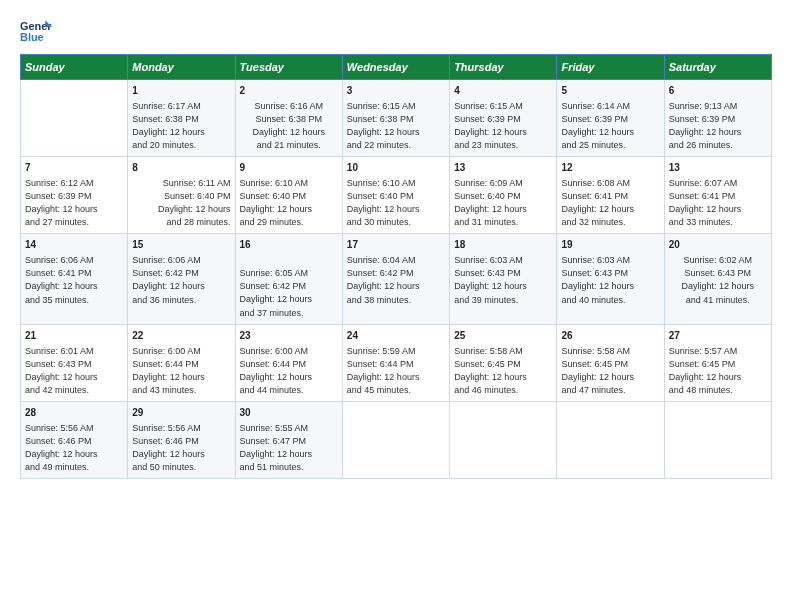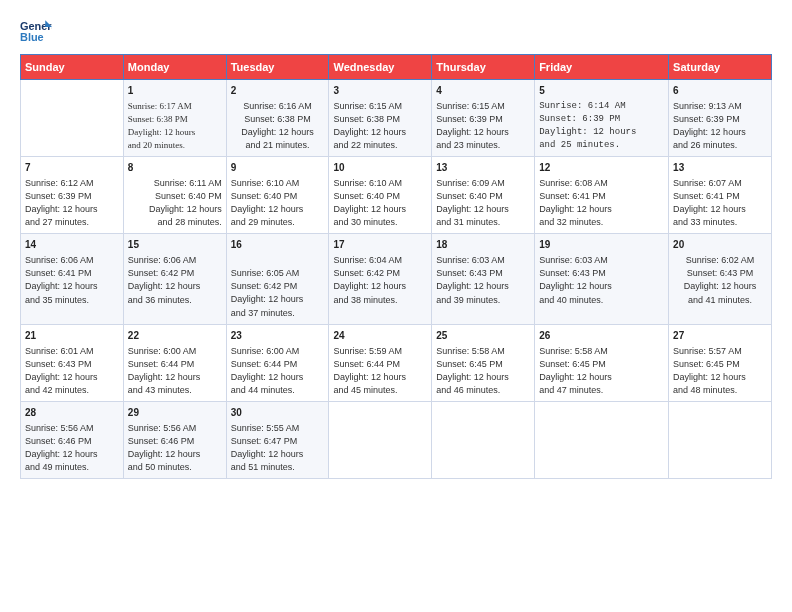--- a/index.html
+++ b/index.html
@@ -41,22 +41,23 @@
       font-size: 15px;
       color: #333;
       font-weight: 500;
     }
     table {
       width: 100%;
       border-collapse: collapse;
       font-size: 10px;
     }
     thead tr {
-      background-color: #ef4444;
+      background-color: #15803d;
       color: white;
+      font-style: italic;
     }
     thead th {
       padding: 6px 4px;
       text-align: left;
       font-size: 11px;
       font-weight: bold;
       border: 1px solid #4a7bc4;
     }
     tbody tr {
       vertical-align: top;
@@ -117,21 +118,21 @@
           <th>Thursday</th>
           <th>Friday</th>
           <th>Saturday</th>
         </tr>
     </thead>
     <tbody id="calendar-body">
     <tr>
           <td class="empty-cell"></td>
           <td>
             <span class="day-num">1</span>
-            <div class="cell-content" style="white-space: pre-line; font-family: Liberation Serif, serif;">Sunrise: 6:17 AM
+            <div class="cell-content" style="white-space: pre-line;">Sunrise: 6:17 AM
 Sunset: 6:38 PM
 Daylight: 12 hours
 and 20 minutes.</div>
           </td>
           <td>
             <span class="day-num">2</span>
             <div class="cell-content" style="white-space: pre-line; text-align: center;">Sunrise: 6:16 AM
 Sunset: 6:38 PM
 Daylight: 12 hours
 and 21 minutes.</div>
@@ -145,21 +146,21 @@
           </td>
           <td>
             <span class="day-num">4</span>
             <div class="cell-content" style="white-space: pre-line;">Sunrise: 6:15 AM
 Sunset: 6:39 PM
 Daylight: 12 hours
 and 23 minutes.</div>
           </td>
           <td>
             <span class="day-num">5</span>
-            <div class="cell-content" style="white-space: pre-line; font-family: Liberation Mono, monospace;">Sunrise: 6:14 AM
+            <div class="cell-content" style="white-space: pre-line;">Sunrise: 6:14 AM
 Sunset: 6:39 PM
 Daylight: 12 hours
 and 25 minutes.</div>
           </td>
           <td>
             <span class="day-num">6</span>
             <div class="cell-content" style="white-space: pre-line;">Sunrise: 9:13 AM
 Sunset: 6:39 PM
 Daylight: 12 hours
 and 26 minutes.</div>

